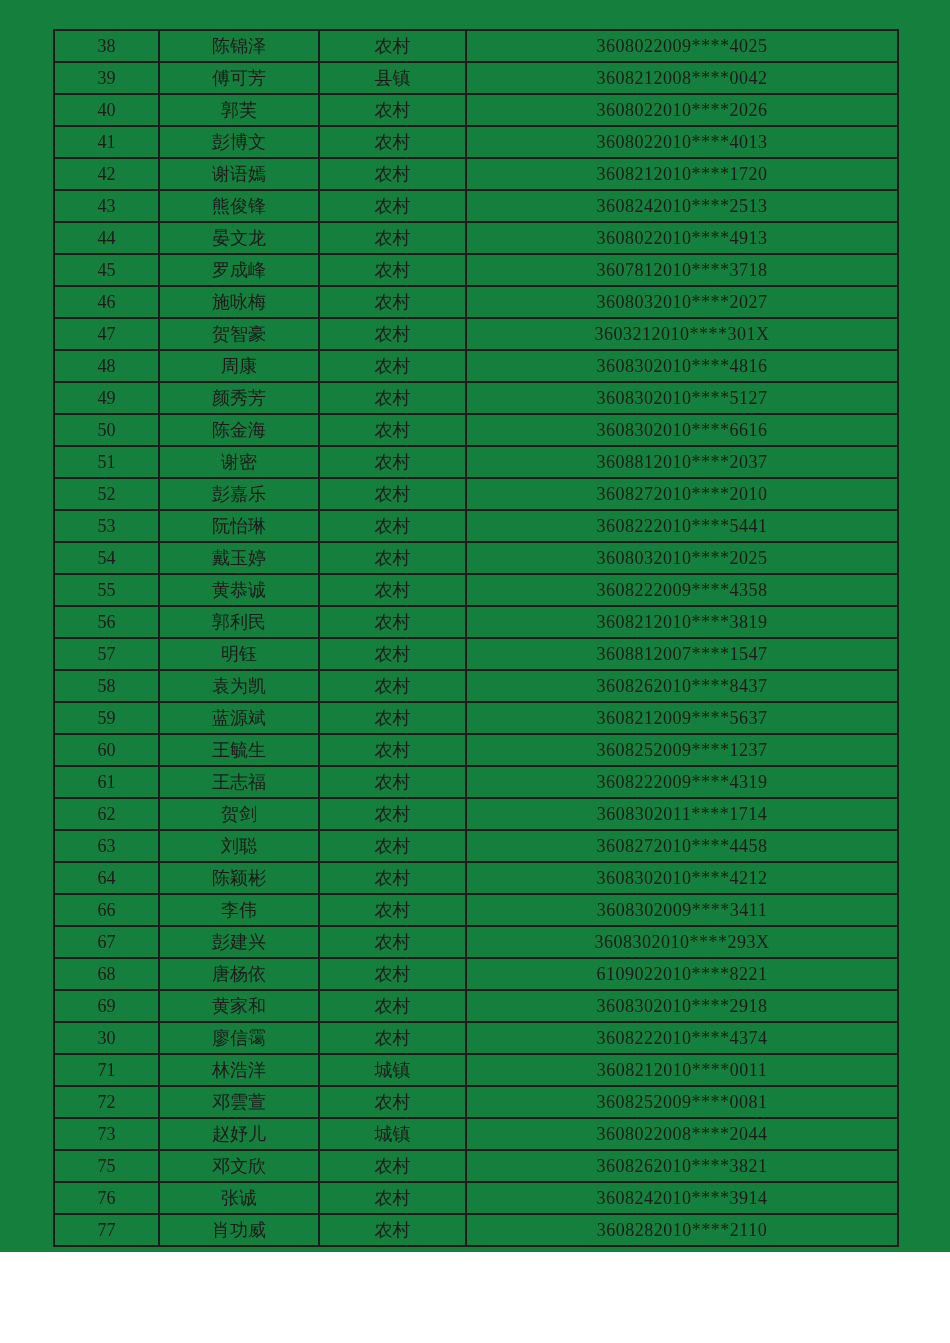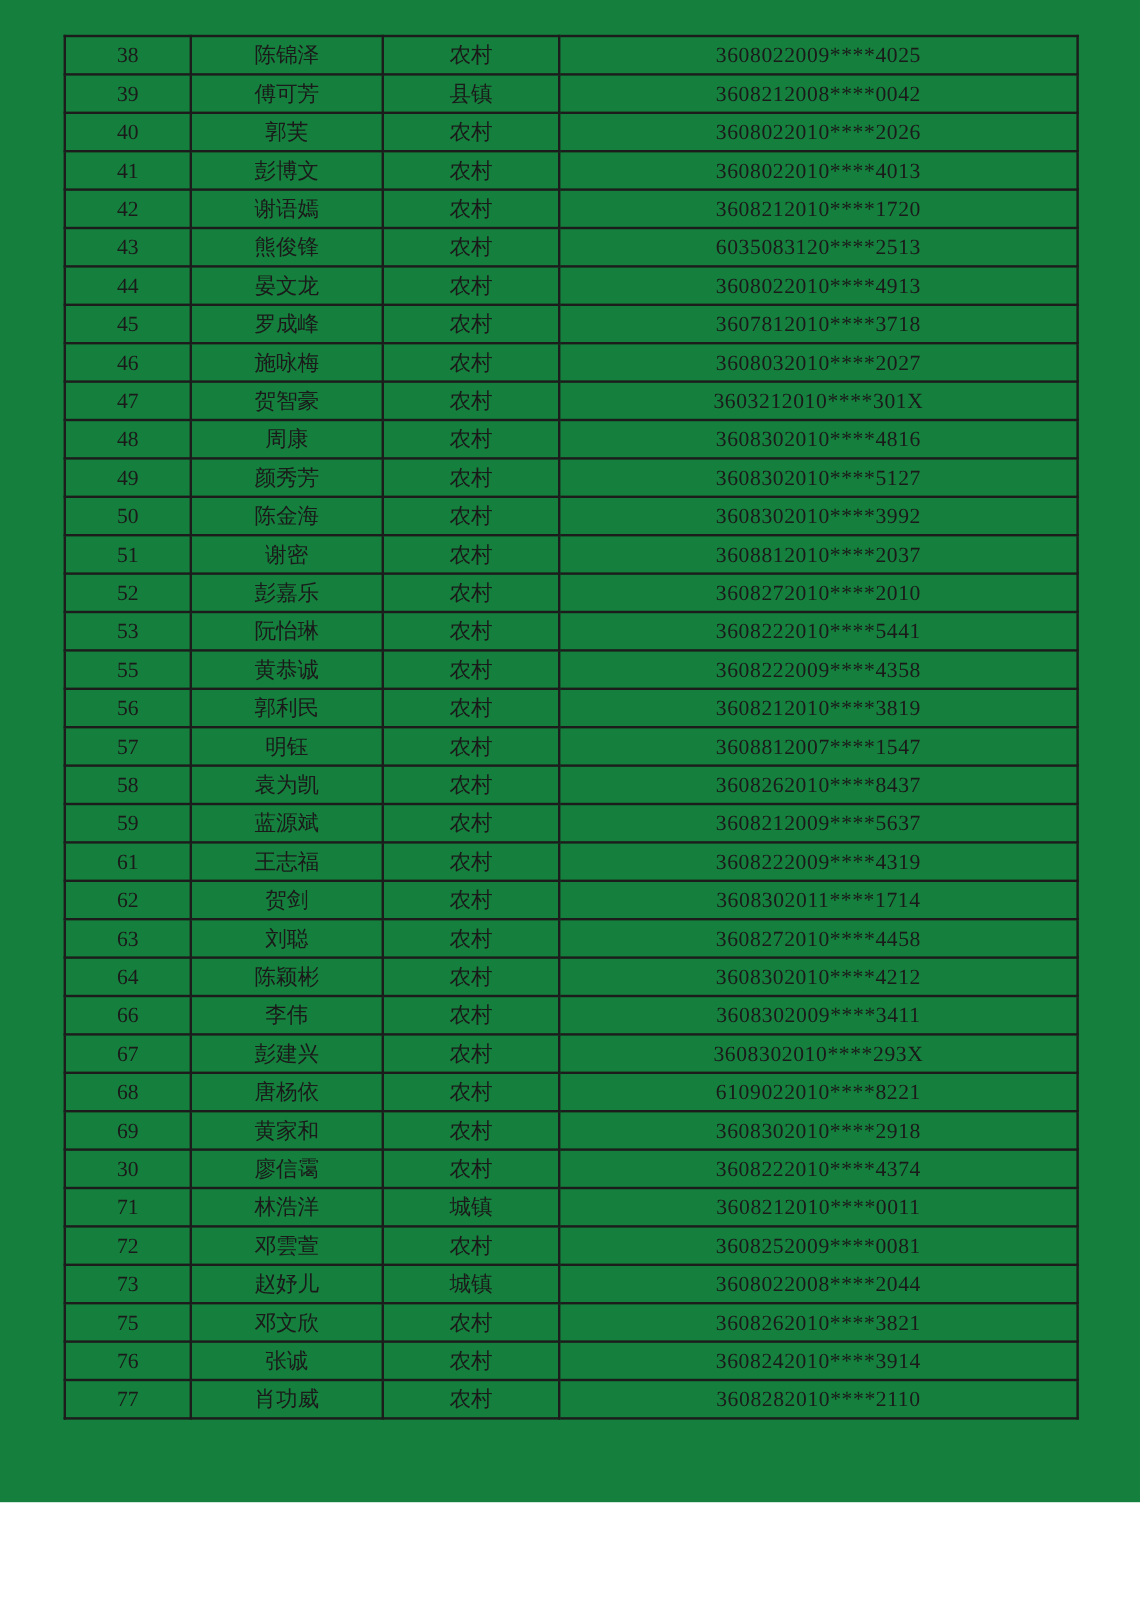--- a/index.html
+++ b/index.html
@@ -76,21 +76,21 @@
         <tr>
           <td class="cell-index">42</td>
           <td class="cell-name">谢语嫣</td>
           <td class="cell-residence-type">农村</td>
           <td class="cell-id-number">3608212010****1720</td>
         </tr>
         <tr>
           <td class="cell-index">43</td>
           <td class="cell-name">熊俊锋</td>
           <td class="cell-residence-type">农村</td>
-          <td class="cell-id-number">6035083120****2513</td>
+          <td class="cell-id-number">3608242010****2513</td>
         </tr>
         <tr>
           <td class="cell-index">44</td>
           <td class="cell-name">晏文龙</td>
           <td class="cell-residence-type">农村</td>
           <td class="cell-id-number">3608022010****4913</td>
         </tr>
         <tr>
           <td class="cell-index">45</td>
           <td class="cell-name">罗成峰</td>
@@ -118,41 +118,47 @@
         <tr>
           <td class="cell-index">49</td>
           <td class="cell-name">颜秀芳</td>
           <td class="cell-residence-type">农村</td>
           <td class="cell-id-number">3608302010****5127</td>
         </tr>
         <tr>
           <td class="cell-index">50</td>
           <td class="cell-name">陈金海</td>
           <td class="cell-residence-type">农村</td>
-          <td class="cell-id-number">3608302010****3992</td>
+          <td class="cell-id-number">3608302010****6616</td>
         </tr>
         <tr>
           <td class="cell-index">51</td>
           <td class="cell-name">谢密</td>
           <td class="cell-residence-type">农村</td>
           <td class="cell-id-number">3608812010****2037</td>
         </tr>
         <tr>
           <td class="cell-index">52</td>
           <td class="cell-name">彭嘉乐</td>
           <td class="cell-residence-type">农村</td>
           <td class="cell-id-number">3608272010****2010</td>
         </tr>
         <tr>
           <td class="cell-index">53</td>
           <td class="cell-name">阮怡琳</td>
           <td class="cell-residence-type">农村</td>
           <td class="cell-id-number">3608222010****5441</td>
         </tr>
         <tr>
+          <td class="cell-index">54</td>
+          <td class="cell-name">戴玉婷</td>
+          <td class="cell-residence-type">农村</td>
+          <td class="cell-id-number">3608032010****2025</td>
+        </tr>
+        <tr>
           <td class="cell-index">55</td>
           <td class="cell-name">黄恭诚</td>
           <td class="cell-residence-type">农村</td>
           <td class="cell-id-number">3608222009****4358</td>
         </tr>
         <tr>
           <td class="cell-index">56</td>
           <td class="cell-name">郭利民</td>
           <td class="cell-residence-type">农村</td>
           <td class="cell-id-number">3608212010****3819</td>
@@ -167,20 +173,26 @@
           <td class="cell-index">58</td>
           <td class="cell-name">袁为凯</td>
           <td class="cell-residence-type">农村</td>
           <td class="cell-id-number">3608262010****8437</td>
         </tr>
         <tr>
           <td class="cell-index">59</td>
           <td class="cell-name">蓝源斌</td>
           <td class="cell-residence-type">农村</td>
           <td class="cell-id-number">3608212009****5637</td>
+        </tr>
+        <tr>
+          <td class="cell-index">60</td>
+          <td class="cell-name">王毓生</td>
+          <td class="cell-residence-type">农村</td>
+          <td class="cell-id-number">3608252009****1237</td>
         </tr>
         <tr>
           <td class="cell-index">61</td>
           <td class="cell-name">王志福</td>
           <td class="cell-residence-type">农村</td>
           <td class="cell-id-number">3608222009****4319</td>
         </tr>
         <tr>
           <td class="cell-index">62</td>
           <td class="cell-name">贺剑</td>

